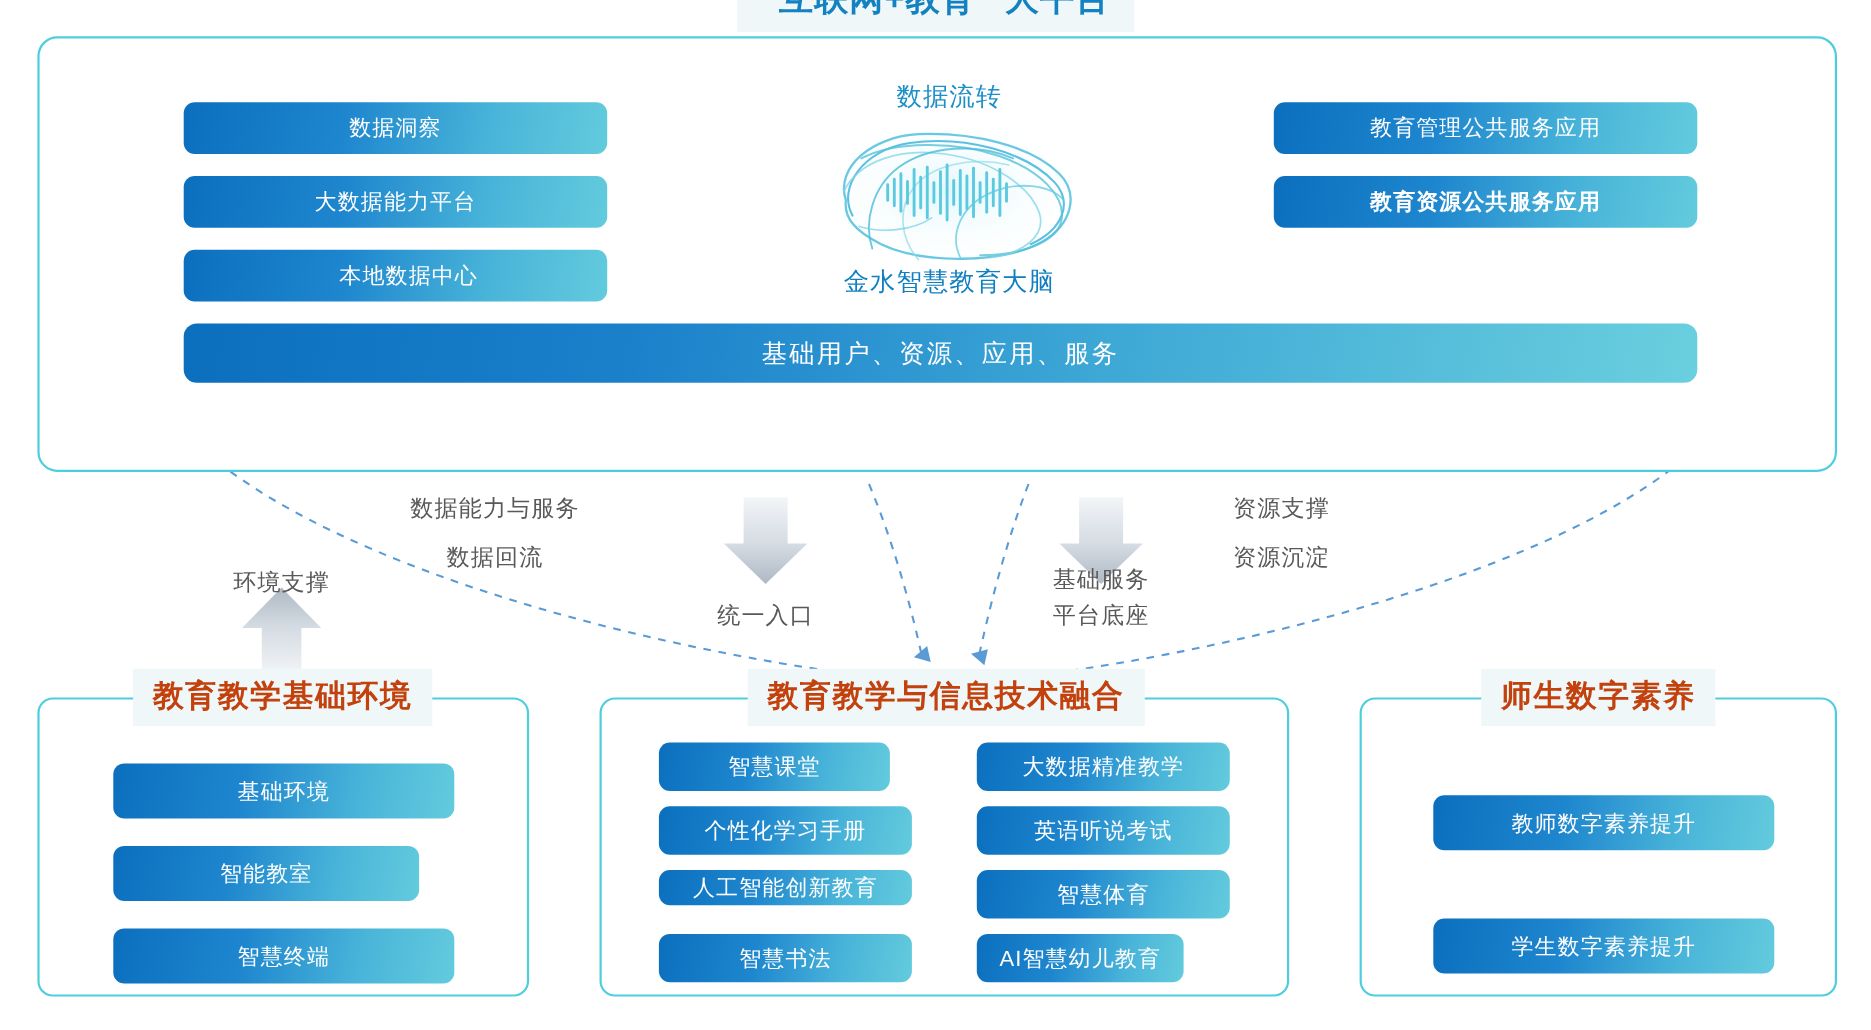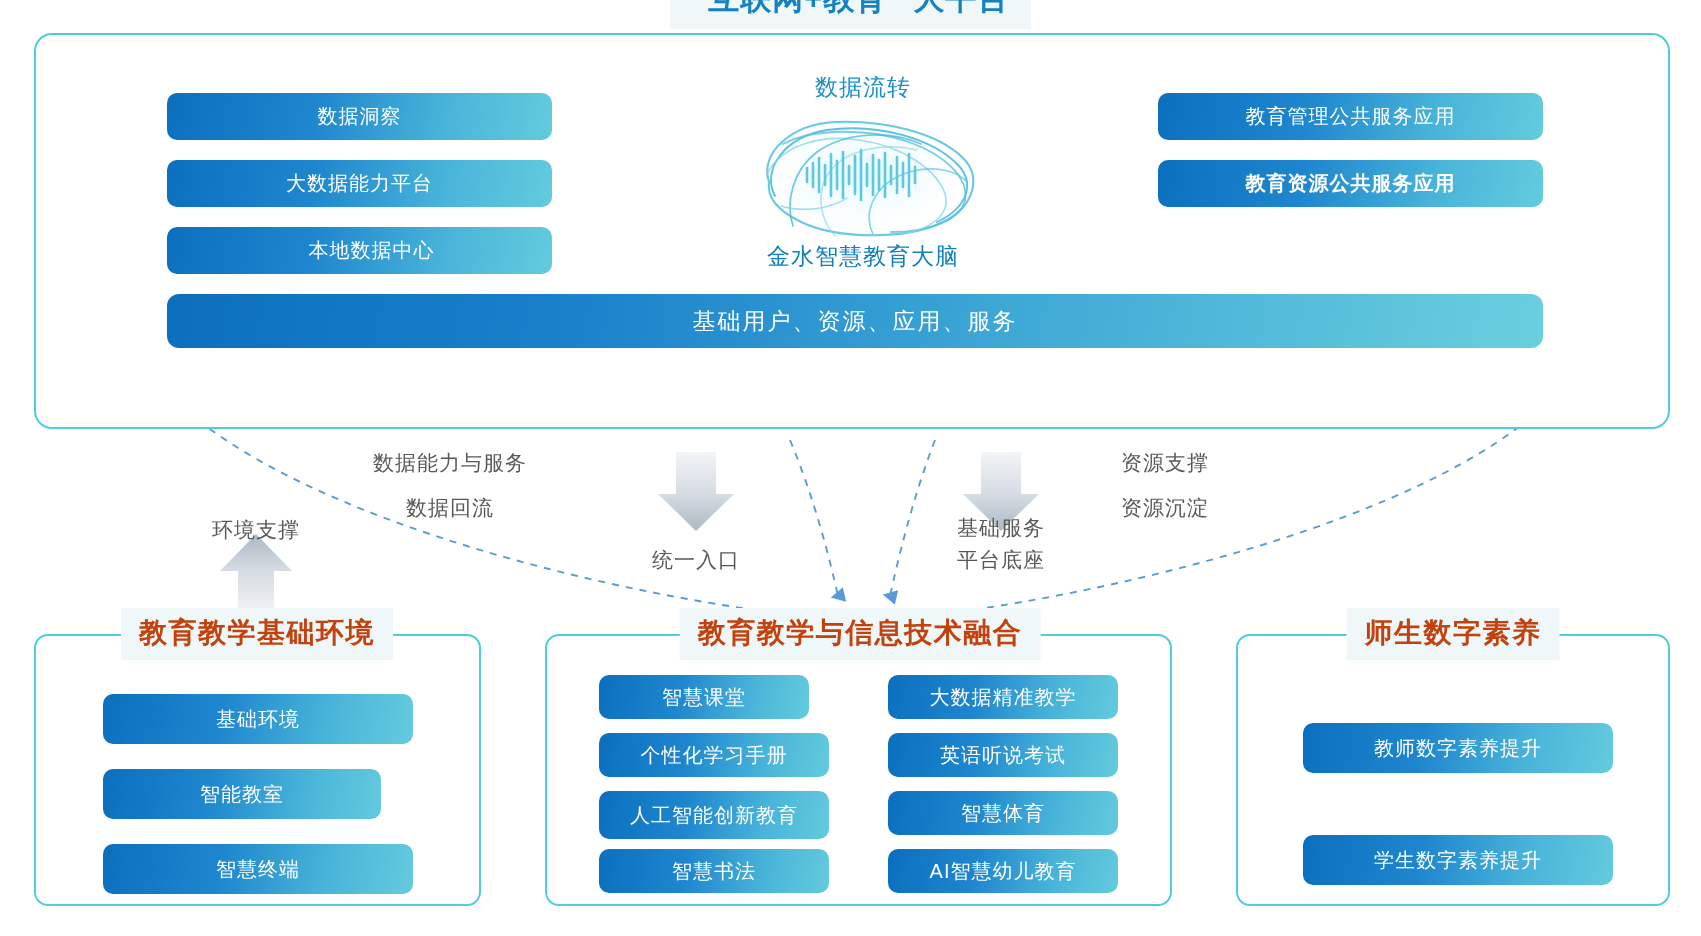--- a/index.html
+++ b/index.html
@@ -260,37 +260,37 @@
 
   <div class="panel" style="left:545px; top:634px; width:627px; height:272px;"></div>
   <div class="panel-title" style="left:860px; top:634px;">教育教学与信息技术融合</div>
 
   <div class="pill" style="left:599px; top:675px; width:210px; height:44px;justify-content:center;">
     <span>智慧课堂</span>
   </div>
   <div class="pill" style="left:599px; top:733px; width:230px; height:44px;">
     <span>个性化学习手册</span>
   </div>
-  <div class="pill" style="left:599px; top:791px; width:230px; height:48px;">
+  <div class="pill" style="left:599px; top:791px; width:230px; height:32px;">
     <span>人工智能创新教育</span>
   </div>
   <div class="pill" style="left:599px; top:849px; width:230px; height:44px;">
     <span>智慧书法</span>
   </div>
 
   <div class="pill" style="left:888px; top:675px; width:230px; height:44px;">
     <span>大数据精准教学</span>
   </div>
   <div class="pill" style="left:888px; top:733px; width:230px; height:44px;">
     <span>英语听说考试</span>
   </div>
   <div class="pill" style="left:888px; top:791px; width:230px; height:44px;">
     <span>智慧体育</span>
   </div>
-  <div class="pill" style="left:888px; top:849px; width:230px; height:44px;">
+  <div class="pill" style="left:888px; top:849px; width:188px; height:44px;">
     <span>AI智慧幼儿教育</span>
   </div>
 
   <div class="panel" style="left:1236px; top:634px; width:434px; height:272px;"></div>
   <div class="panel-title" style="left:1453px; top:634px;">师生数字素养</div>
 
   <div class="pill" style="left:1303px; top:723px; width:310px; height:50px;">
     <span>教师数字素养提升</span>
   </div>
   <div class="pill" style="left:1303px; top:800px; width:310px; height:50px;margin-top:35px;">

